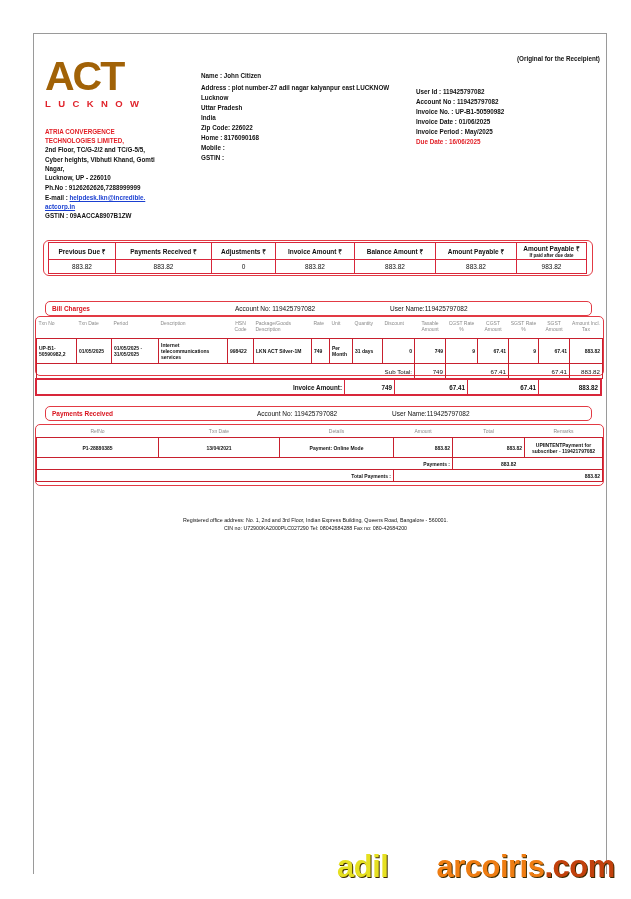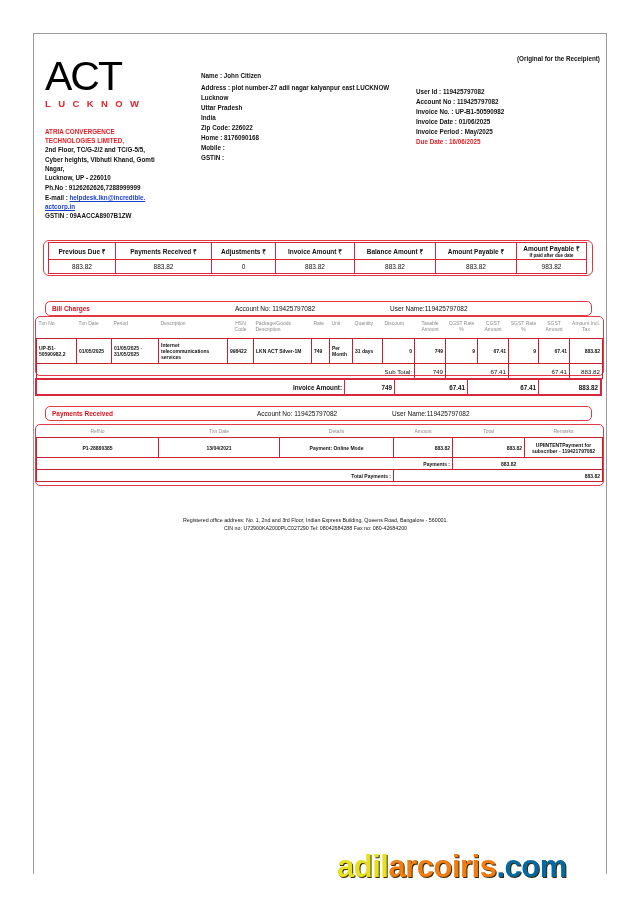--- a/index.html
+++ b/index.html
@@ -5,21 +5,21 @@
   html, body { margin:0; padding:0; background:#ffffff; }
   body { width:631px; height:899px; position:relative; overflow:hidden;
          font-family:"Liberation Sans", sans-serif; color:#111; }
   .page { position:absolute; left:33px; top:33px; width:572px; height:840px;
           border-left:1px solid #9a9a9a; border-top:1px solid #9a9a9a; border-right:1px solid #9a9a9a; }
   .abs { position:absolute; }
   .tiny { font-size:6.3px; line-height:10px; font-weight:bold; }
   .red { color:#e21f26; }
   .link { color:#1a3fd1; text-decoration:underline; }
   
-  .logo-act { position:absolute; left:45px; top:56px; font-size:41px; font-weight:normal; color:#000000; letter-spacing:-2px; line-height:40px; }
+  .logo-act { position:absolute; left:45px; top:56px; font-size:41px; font-weight:bold; color:#a16207; letter-spacing:-2px; line-height:40px; }
   .logo-fib { position:absolute; left:45px; top:98px; font-size:9.5px; font-weight:bold; color:#e0232b; letter-spacing:7.4px; }
   
   .summary { position:absolute; left:43px; top:240px; width:548px; height:34px; border:1px solid #e23a44; border-radius:6px; }
   table { border-collapse:collapse; }
   .sumtbl { position:absolute; left:4px; top:1px; width:539px; }
   .sumtbl td { border:1px solid #d8263a; text-align:center; font-size:6.5px; height:14px; padding:0; }
   .sumtbl tr.h td { font-weight:bold; height:16px; }
   .sumtbl tr.v td { height:13px; }
   .sub { font-size:4.5px; display:block; line-height:5px; }
   .sectbar { position:absolute; height:13px; border:1px solid #e23a44; border-radius:5px; font-size:6.5px; line-height:13px; }
@@ -34,21 +34,21 @@
   .inv td { border:1px solid #d8263a; font-size:6.3px; font-weight:bold; height:14px; padding:0 2px; }
   .pay { position:absolute; left:35px; top:424px; width:567px; height:60px; border:1px solid #e23a44; border-radius:5px; }
   .ptbl td { font-size:5px; padding:1px 2px; }
   .ptbl tr.h td { color:#8a8a8a; text-align:center; height:10px; }
   .ptbl tr.d td { border:1px solid #c8202e; height:17px; font-weight:bold; }
   .ptbl tr.s td { border:1px solid #c8202e; height:9px; font-weight:bold; }
   .r { text-align:right; }
   .c { text-align:center; }
   .footer { position:absolute; left:0; width:631px; text-align:center; font-size:5.3px; line-height:8px; }
   .wm { position:absolute; left:337px; top:849px; font-size:31px; font-weight:bold; letter-spacing:-0.5px; text-shadow:1px 1px 0 #3a2a00; }
-  .wm .a { color:#e6e021; } .wm .b2 { color:#ef7d12; } .wm .c2 { color:#0369a1; }
+  .wm .a { color:#e6e021; } .wm .b2 { color:#ef7d12;margin-left:48px; } .wm .c2 { color:#c2410c; }
 </style>
 </head>
 <body>
 
 <div class="page"></div>
 
 <div class="abs tiny" style="left:517px;top:54px;">(Original for the Receipient)</div>
 
 <div class="logo-act">ACT</div>
 <div class="logo-fib">LUCKNOW</div>

